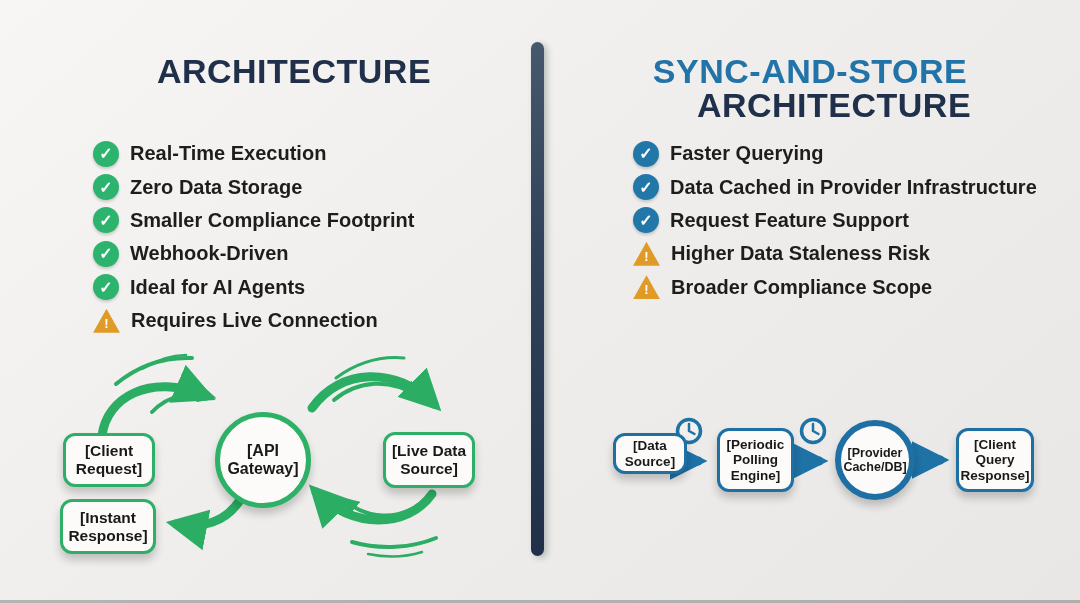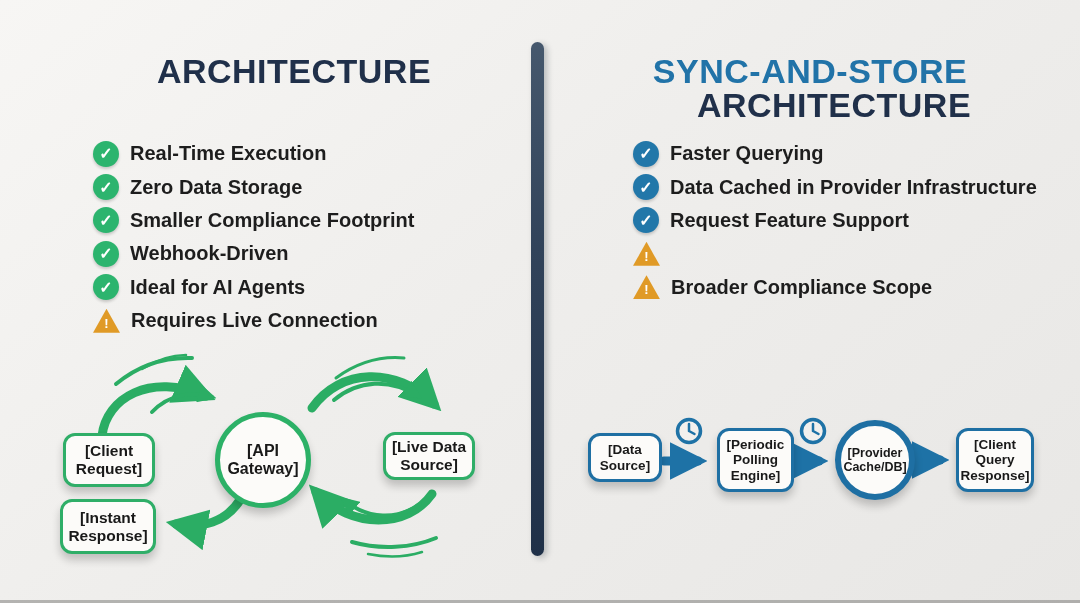--- a/index.html
+++ b/index.html
@@ -62,22 +62,22 @@
     box-shadow:0 6px 9px rgba(0,0,0,.2);
   }
   .node.rect{border-radius:12px;}
   .node.green{border:3px solid #2fae68;font-size:15.5px;}
   .node.blue{border:3px solid #1e6fa3;font-size:13.5px;}
   .node.circle{border-radius:50%;}
   .gateway{left:215px;top:412px;width:96px;height:96px;border:5px solid #2cb167;font-size:16px;}
   .provider{left:835px;top:420px;width:80px;height:80px;border:6px solid #1e6fa3;font-size:12.5px;}
   .client-request{left:63px;top:433px;width:92px;height:54px;}
   .instant-response{left:60px;top:499px;width:96px;height:55px;}
-  .live-data{left:383px;top:432px;width:92px;height:48px;}
-  .data-source{left:588px;top:433px;width:74px;height:49px;}
+  .live-data{left:383px;top:432px;width:92px;height:56px;}
+  .data-source{left:613px;top:433px;width:74px;height:41px;}
   .polling{left:717px;top:428px;width:77px;height:64px;}
   .client-query{left:956px;top:428px;width:78px;height:64px;}
   .arrows{position:absolute;left:0;top:0;width:1080px;height:603px;pointer-events:none;}
   .bottom-edge{position:absolute;left:0;bottom:0;width:100%;height:3px;background:#5a5a58;opacity:.4;}
 </style>
 </head>
 <body>
 
 <div class="stage">
 
@@ -130,20 +130,21 @@
       <span class="lbl">Data Cached in Provider Infrastructure</span>
     </li>
     <li>
       <span class="ic-check blue">✓</span>
       <span class="lbl">Request Feature Support</span>
     </li>
     <li>
       <span class="ic-warn">
           <i>!</i>
         </span>
+      <span class="lbl">Higher Data Staleness Risk</span>
     </li>
     <li>
       <span class="ic-warn">
           <i>!</i>
         </span>
       <span class="lbl">Broader Compliance Scope</span>
     </li>
   </ul>
 
   <svg class="arrows" viewBox="0 0 1080 603">

